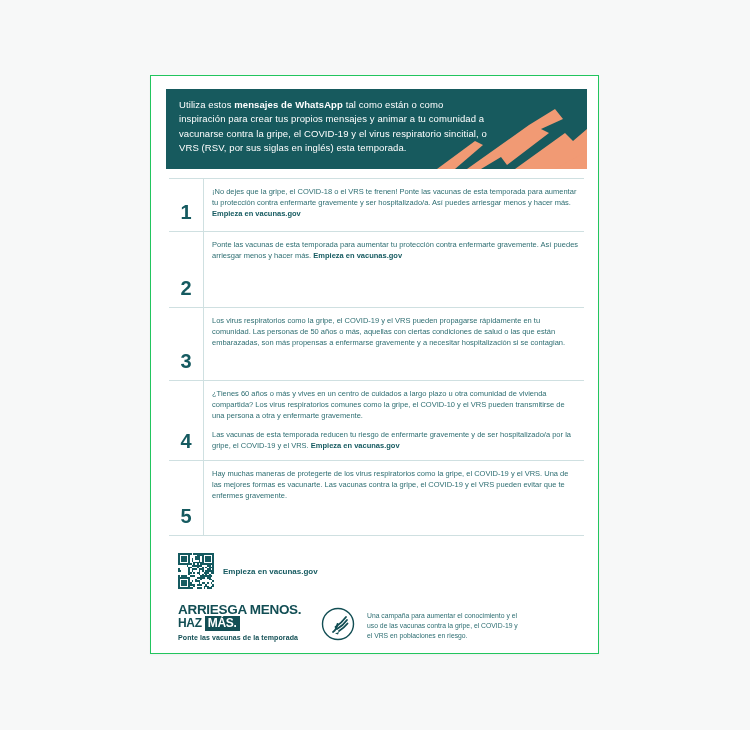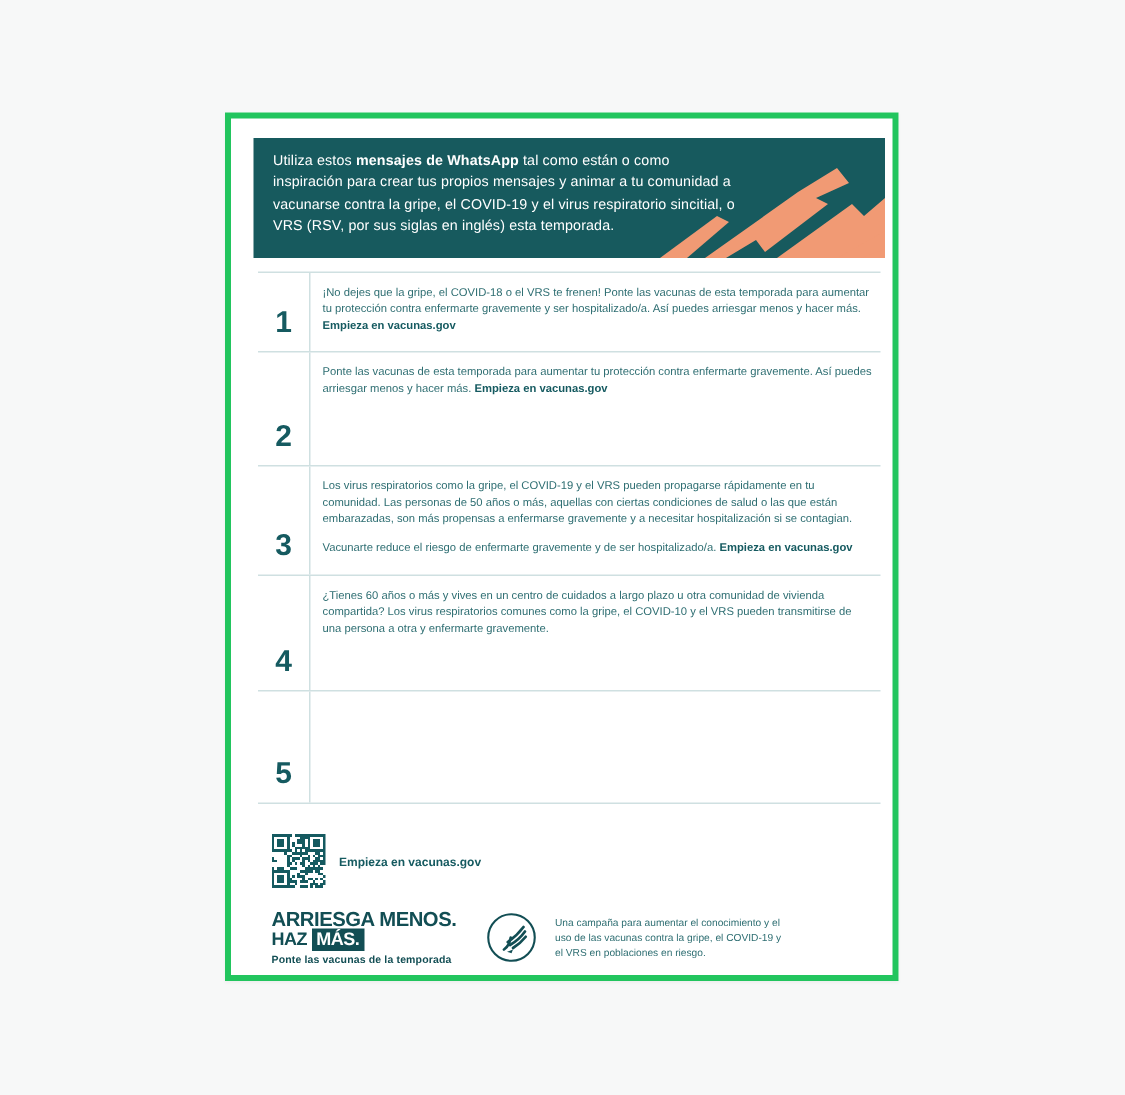--- a/index.html
+++ b/index.html
@@ -4,21 +4,21 @@
 <style>
   html,body{margin:0;padding:0;}
   body{
     width:750px;height:730px;position:relative;
     background:#f7f8f8;
     font-family:"Liberation Sans", sans-serif;
     -webkit-font-smoothing:antialiased;
   }
   .page{
     position:absolute;left:150px;top:75px;width:449px;height:579px;
-    background:#ffffff;border:4px solid #22c55e;box-sizing:border-box;
+    background:#ffffff;border:1px solid #22c55e;box-sizing:border-box;
     box-shadow:0 1px 2px rgba(0,0,0,0.04);
   }
   
   .banner{
     position:absolute;left:15px;top:13px;width:421px;height:80px;
     background:var(--teal-banner,#175a5e);overflow:hidden;box-sizing:border-box;
   }
   .banner-text{
     position:absolute;left:13px;top:9px;width:312px;
     color:#ffffff;font-size:9.5px;line-height:14.4px;letter-spacing:0.1px;
@@ -43,21 +43,21 @@
     color:var(--body-teal,#2e6e72);flex:1;
   }
   .body-col p{margin:0;}
   .body-col p + p{margin-top:8px;}
   .body-col strong{color:var(--teal-dark,#155a60);font-weight:bold;}
   
   .qr-row{position:absolute;left:27px;top:477px;display:flex;align-items:center;gap:9px;}
   .qr{width:36px;height:36px;display:block;}
   .qr-label{font-size:8px;font-weight:bold;color:var(--teal-dark,#155a60);}
   
-  .footer{position:absolute;left:27px;top:527px;width:400px;display:flex;align-items:center;}
+  .footer{position:absolute;left:27px;top:527px;width:400px;display:flex;align-items:flex-end;}
   .brand{width:143px;flex:none;color:var(--logo-teal,#124e54);}
   .brand-l1{font-size:13.5px;font-weight:900;letter-spacing:-0.3px;line-height:1.05;}
   .brand-l2{font-size:12px;font-weight:900;letter-spacing:-0.3px;line-height:1.15;}
   .brand-l2 .box{background:var(--logo-teal,#124e54);color:#ffffff;padding:0 3px 1px 3px;}
   .brand-caption{font-size:7px;font-weight:bold;margin-top:3px;letter-spacing:0.1px;}
   .hhs{width:34px;height:34px;flex:none;margin-top:1px;}
   .campaign{
     margin-left:12px;width:155px;font-size:6.8px;line-height:10px;
     color:var(--body-teal,#2e6e72);padding-top:3px;
   }
@@ -98,38 +98,39 @@
         <p><span>Ponte las vacunas de esta temporada para aumentar tu protección contra enfermarte gravemente. Así puedes arriesgar menos y hacer más. </span><strong>Empieza en vacunas.gov</strong></p>
       </div>
     </div>
 
     <div class="item">
       <div class="num-col">
         <span class="num">3</span>
       </div>
       <div class="body-col">
         <p><span>Los virus respiratorios como la gripe, el COVID-19 y el VRS pueden propagarse rápidamente en tu comunidad. Las personas de 50 años o más, aquellas con ciertas condiciones de salud o las que están embarazadas, son más propensas a enfermarse gravemente y a necesitar hospitalización si se contagian.</span></p>
-        <p><span>Vacunarte reduce el riesgo de enfermarte gravemente y de ser hospitalizado/a. </span><strong>Empieza en vacunas.gov</strong></p>
       </div>
     </div>
 
     <div class="item">
       <div class="num-col">
         <span class="num">4</span>
       </div>
       <div class="body-col">
         <p><span>¿Tienes 60 años o más y vives en un centro de cuidados a largo plazo u otra comunidad de vivienda compartida? Los virus respiratorios comunes como la gripe, el COVID-10 y el VRS pueden transmitirse de una persona a otra y enfermarte gravemente.</span></p>
+        <p><span>Las vacunas de esta temporada reducen tu riesgo de enfermarte gravemente y de ser hospitalizado/a por la gripe, el COVID-19 y el VRS. </span><strong>Empieza en vacunas.gov</strong></p>
       </div>
     </div>
 
     <div class="item">
       <div class="num-col">
         <span class="num">5</span>
       </div>
       <div class="body-col">
+        <p><span>Hay muchas maneras de protegerte de los virus respiratorios como la gripe, el COVID-19 y el VRS. Una de las mejores formas es vacunarte. Las vacunas contra la gripe, el COVID-19 y el VRS pueden evitar que te enfermes gravemente.</span></p>
       </div>
     </div>
 
   </div>
 
   <div class="qr-row">
     <svg id="qr-svg" class="qr" viewBox="0 0 21 21" shape-rendering="crispEdges">
         <rect x="7" y="0" width="1" height="1" fill="#155a60"></rect>
         <rect x="9" y="0" width="1" height="1" fill="#155a60"></rect>
         <rect x="10" y="0" width="1" height="1" fill="#155a60"></rect>

